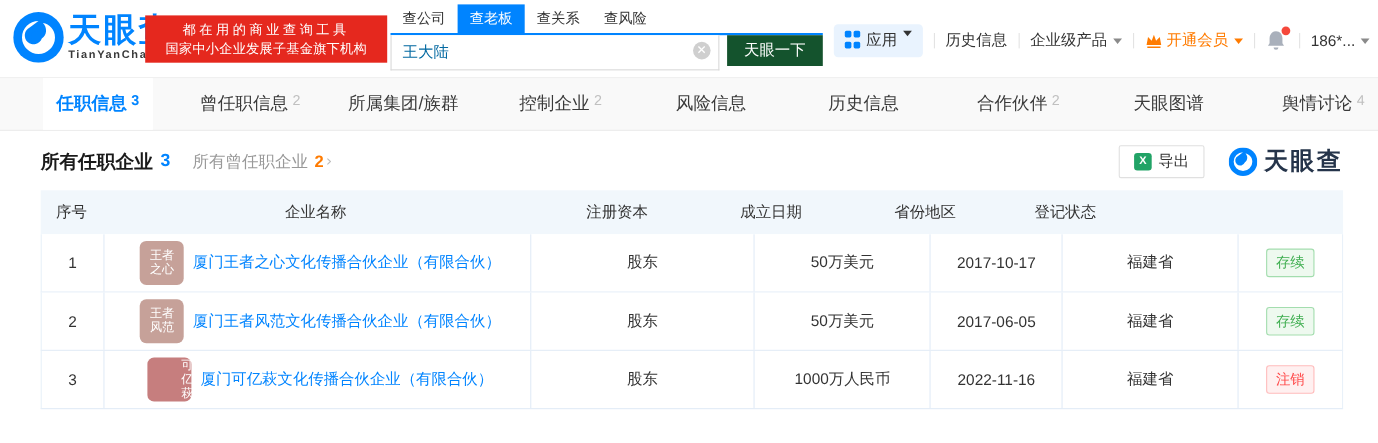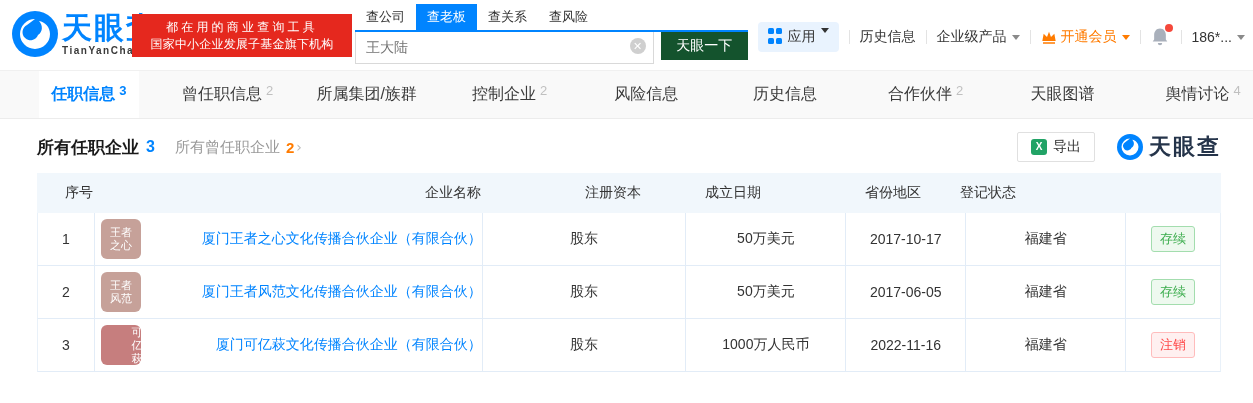--- a/index.html
+++ b/index.html
@@ -19,21 +19,21 @@
   .slogan .l2 { letter-spacing:0.2px; }
 
   
   .search { position:absolute; left:355px; top:4px; width:393px; }
   .search-tabs { display:flex; border-bottom:2px solid #0084ff; }
   .search-tab { font-size:13px; color:#333; padding:4px 11px; cursor:pointer; }
   .search-tab.active { background:#0084ff; color:#fff; }
   .search-row { display:flex; margin-top:0; align-items:stretch; }
   .search-input-wrap { position:relative; width:308px; }
   .search-input { width:100%; height:32px; border:1px solid #d9d9d9; border-top:none; padding:0 30px 0 10px;
-    font-size:14px; color:#737373; outline:none; font-family:inherit; }
+    font-size:14px; color:#0369a1; outline:none; font-family:inherit; }
   .clear-icon { position:absolute; right:8px; top:6px; width:16px; height:16px; border-radius:50%;
     background:#cfcfcf; color:#fff; font-size:11px; line-height:16px; text-align:center; cursor:pointer; }
   .search-btn { width:90px; height:28px; margin-left:7px; background:#14532d; color:#fff; border:none;
     font-size:14px; cursor:pointer; font-family:inherit; }
 
   
   .hnav { position:absolute; right:8px; top:21px; display:flex; align-items:center; height:32px; }
   .hnav .sep { width:1px; height:14px; background:#e3e3e3; margin:0 10px; }
   .apps-chip { display:flex; background:#e9f3fe; border-radius:4px; padding:6px 10px; cursor:pointer; }
   .grid-icon { display:grid; grid-template-columns:6px 6px; grid-gap:2px; margin-right:6px; }
@@ -72,34 +72,34 @@
   .excel-icon { width:16px; height:16px; background:#21a366; border-radius:3px; color:#fff; font-size:10px;
     font-weight:bold; line-height:16px; text-align:center; margin-right:6px; }
   .export-btn .lbl { font-size:14px; color:#333; }
   .watermark { display:flex; align-items:center; margin-left:22px; }
   .wm-icon { width:26px; height:26px; margin-right:6px; }
   .wm-text { font-size:22px; font-weight:bold; color:#25344a; letter-spacing:2px; }
 
   
   .table { position:absolute; top:173px; left:37px; width:1184px; }
   .thead { display:flex; height:40px; background:#f1f7fc; align-items:center; }
-  .thead .cell { font-size:14px; color:#333; text-align:right; }
+  .thead .cell { font-size:14px; color:#333; text-align:center; }
   .trow { display:flex; height:53px; align-items:center; background:#fff;
     border-bottom:1px solid #e2ecf7; border-left:1px solid #e9f1f9; border-right:1px solid #e9f1f9; }
   .trow .cell { height:100%; display:flex; align-items:center; justify-content:center;
     font-size:14px; color:#333; }
   .trow .cell + .cell { border-left:1px solid #e2ecf7; }
   .col-no   { width:56px;  }
   .col-name { width:388px; }
   .col-pos  { width:204px; }
   .col-cap  { width:160px; }
   .col-date { width:120px; }
   .col-prov { width:160px; }
   .col-stat { width:95px;  }
-  .trow .col-name { justify-content:space-between; padding-left:6px; }
+  .trow .col-name { justify-content:center; padding-left:6px; }
   .co-logo { width:40px; height:40px; border-radius:6px; color:#fff; display:flex; flex-direction:column;
     align-items:center; justify-content:center; font-size:11px; line-height:13px; flex:none; }
   .co-logo .logo-line:empty { display:none; }
   .co-link { color:#0084ff; font-size:14px; margin-left:8px; cursor:pointer; text-decoration:none;
     white-space:nowrap; }
   .badge { display:inline-block; min-width:40px; padding:3px 8px; font-size:13px; border-radius:3px;
     text-align:center; }
   .badge.green { color:#3fae50; background:#eef9ef; border:1px solid #a3ddae; }
   .badge.red   { color:#ff4949; background:#fff0f0; border:1px solid #ffbcbc; }
 </style>

